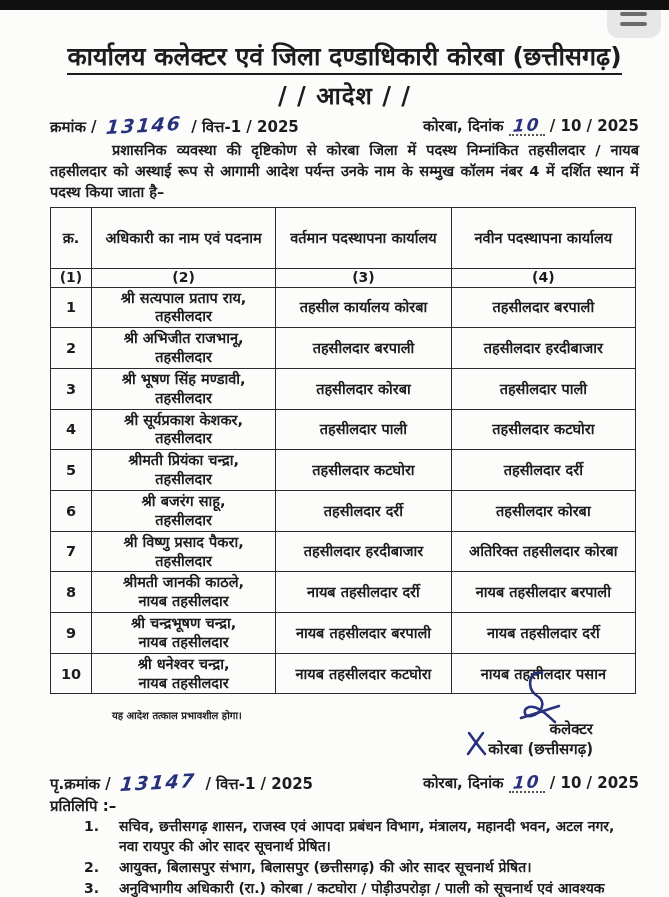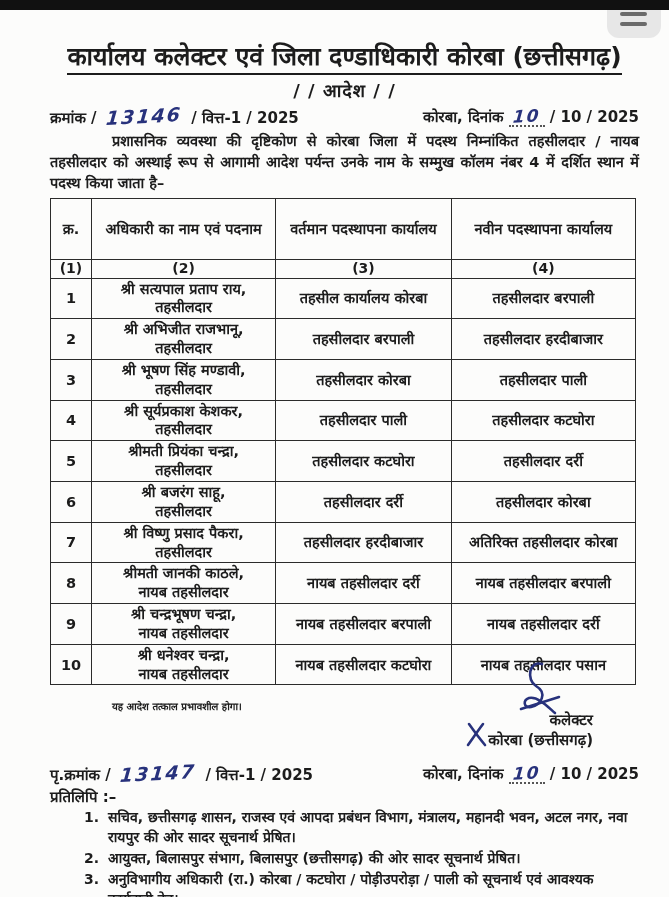--- a/index.html
+++ b/index.html
@@ -13,21 +13,21 @@
     border-radius:12px;z-index:4;}
   .menu-fab .bar{position:absolute;left:13px;width:27px;height:4px;background:#6a6a6a;border-radius:2px;}
   .menu-fab .bar.b1{top:28px;}
   .menu-fab .bar.b2{top:38px;}
 
   .sheet{position:absolute;top:10px;left:0;width:669px;height:710px;padding:18px 30px 0 50px;
     box-sizing:border-box;}
 
   .doc-title{font-size:25px;font-weight:700;text-align:center;margin:10px 10px 6px 10px;}
   .doc-title span{border-bottom:2.5px solid #1c1c1c;padding-bottom:2px;}
-  .order-heading{font-size:18px;font-weight:700;text-align:center;margin-bottom:4px;letter-spacing:1px;}
+  .order-heading{font-size:24px;font-weight:700;text-align:center;margin-bottom:4px;letter-spacing:1px;}
 
   .ref-row{display:flex;justify-content:space-between;align-items:flex-end;font-size:15px;
     font-weight:600;margin:2px 0 4px 0;}
   .hand{display:inline-block;font-style:italic;color:#28327c;font-size:19px;font-weight:600;
     transform:rotate(-3deg) skewX(-8deg);letter-spacing:2px;padding:0 4px;line-height:1;}
   .hand.small{font-size:17px;}
   .dotted-slot{display:inline-block;border-bottom:2px dotted #555;min-width:34px;text-align:center;
     line-height:.9;}
 
   .intro{font-size:14.5px;font-weight:600;text-align:justify;line-height:1.45;text-indent:62px;
@@ -51,21 +51,21 @@
   .sig-title{font-size:15px;font-weight:700;}
   .sig-office{font-size:15px;font-weight:700;position:relative;}
   .sig-cross{position:absolute;left:-22px;top:-8px;}
 
   .endorse-row{display:flex;justify-content:space-between;align-items:flex-end;font-size:15px;
     font-weight:600;margin-top:0;}
   .copy-label{font-size:15px;font-weight:600;margin:2px 0 2px 0;}
   .copy-list{margin:0 0 0 34px;padding:0;list-style:none;}
   .copy-list li{display:flex;font-size:14px;font-weight:600;line-height:1.42;margin-bottom:1px;}
   .copy-list .num{width:24px;flex:0 0 24px;}
-  .copy-list .txt{flex:1;text-align:left;padding-right:6px;}
+  .copy-list .txt{flex:1;text-align:left;padding-right:6px;margin-left:11px;}
   svg.ink path{stroke:#28327c;stroke-width:2.6;fill:none;stroke-linecap:round;}
 </style>
 </head>
 <body>
 
 <div class="topbar"></div>
 <div class="menu-fab">
   <span>
     <span class="bar b1"></span><span class="bar b2"></span>
   </span>

